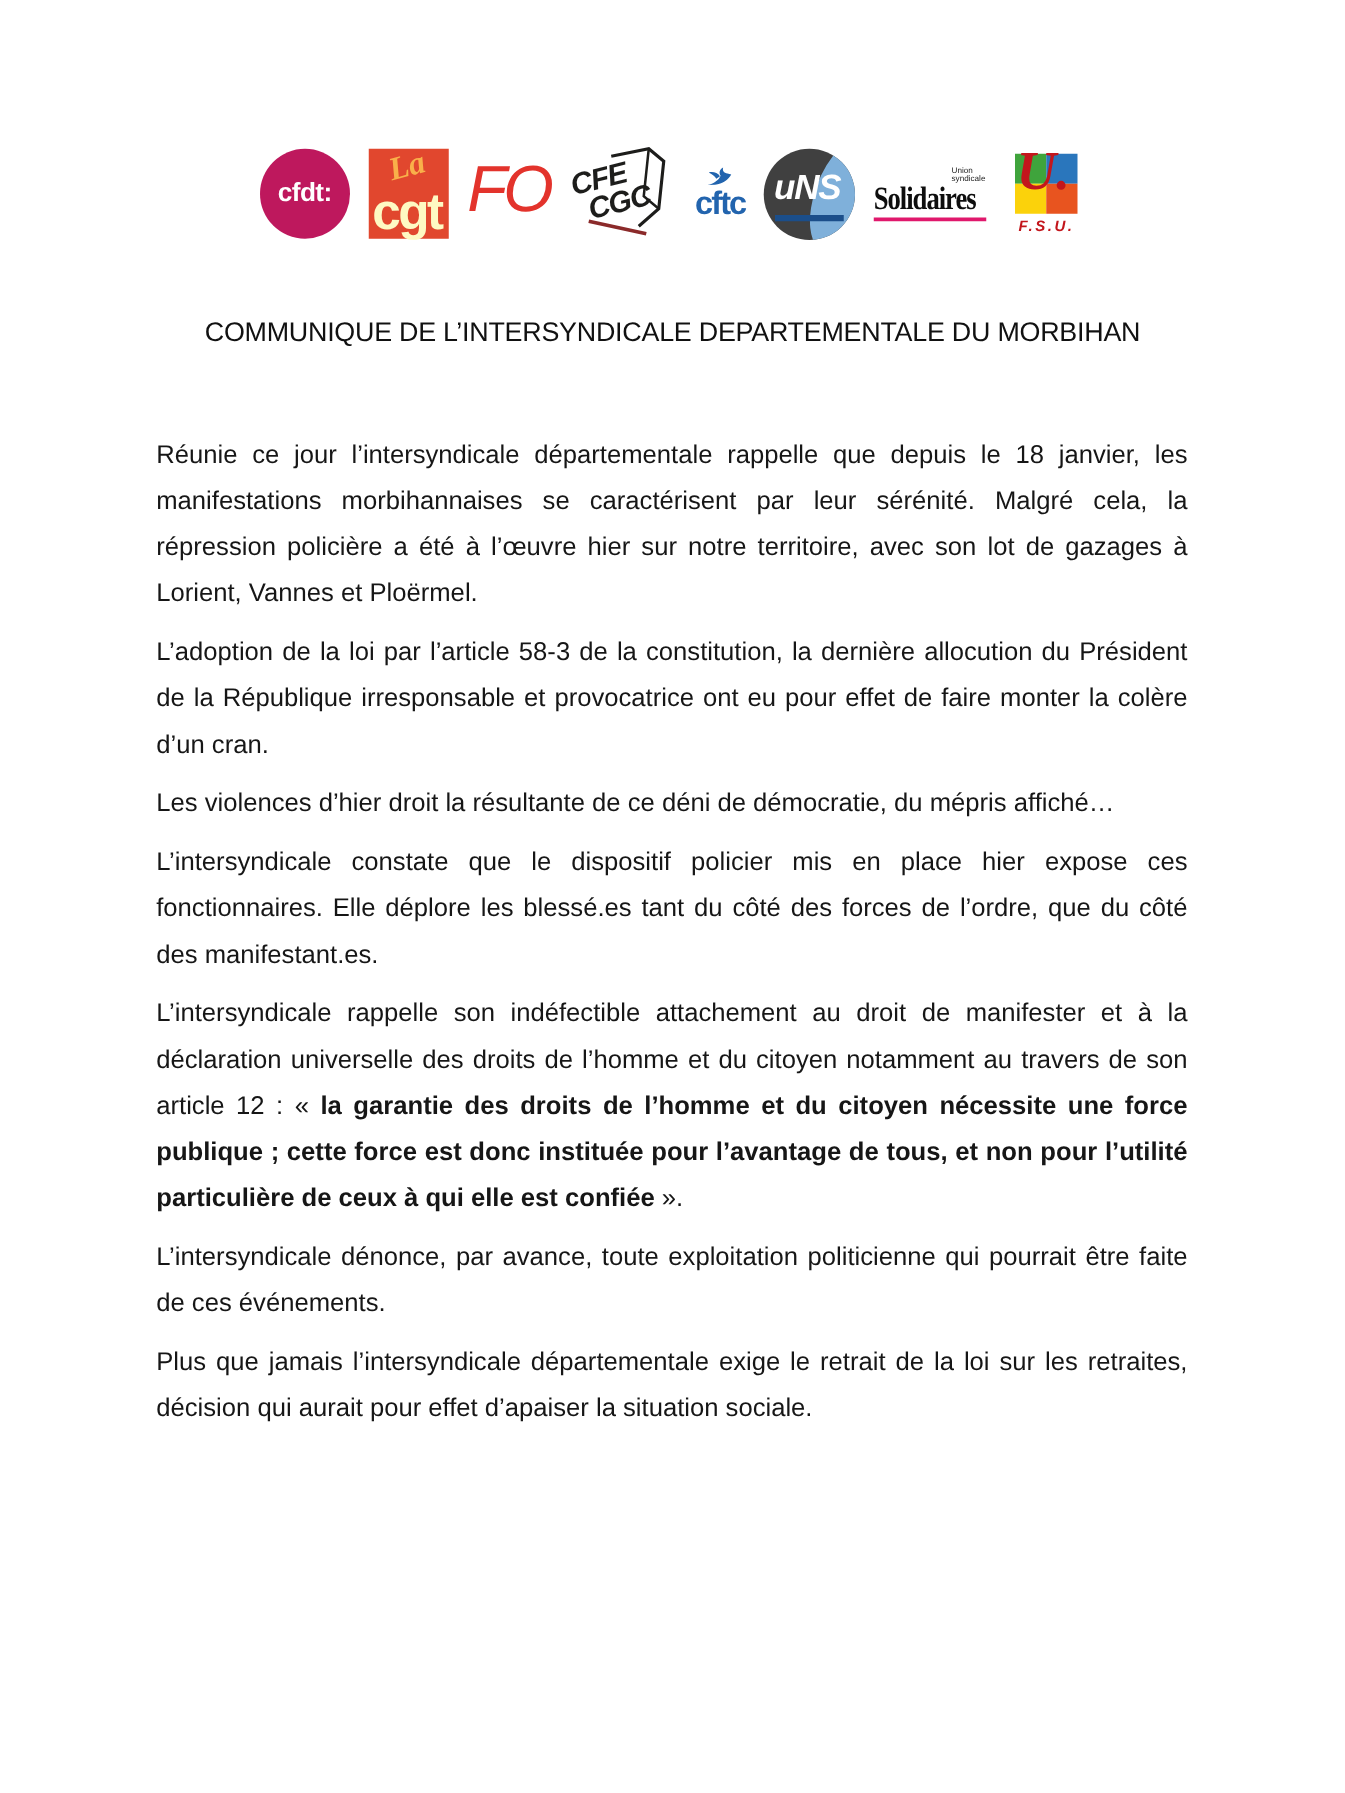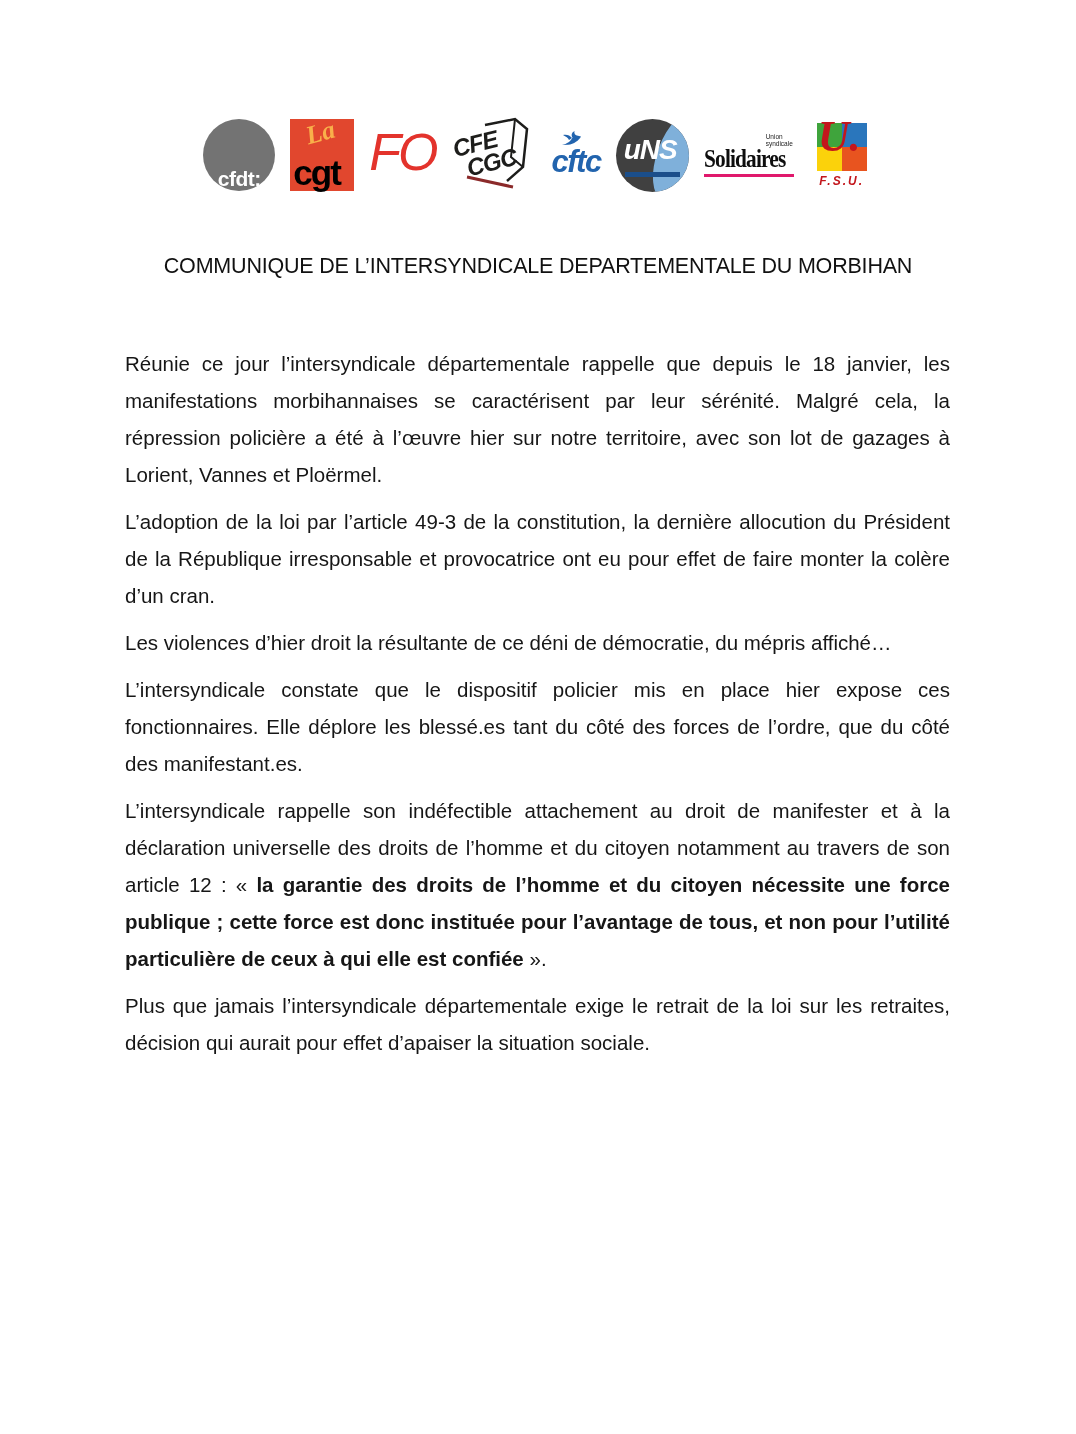--- a/index.html
+++ b/index.html
@@ -21,35 +21,35 @@
     display: flex;
     align-items: center;
     justify-content: center;
     gap: 15px;
   }
   .logo { flex: 0 0 auto; }
 
   
   .logo-cfdt {
     width: 72px; height: 72px; border-radius: 50%;
-    background: #737373;
-    display: flex; align-items: flex-end; justify-content: center;
+    background: #be185d;
+    display: flex; align-items: center; justify-content: center;
   }
   .cfdt-label { color: #fff; font-weight: 700; font-size: 21px; letter-spacing: -0.5px; }
 
   
   .logo-cgt { position: relative; width: 64px; height: 72px; background: #E1472E; }
   .cgt-script {
     position: absolute; top: 1px; left: 16px;
     font-family: "Liberation Serif", serif; font-style: italic; font-weight: 700;
     font-size: 26px; color: #F9B04A; transform: rotate(-15deg); line-height: 1;
   }
   .cgt-label {
     position: absolute; bottom: 1px; left: 3px;
-    color: #000000; font-weight: 700; font-size: 35px; letter-spacing: -2px; line-height: 1;
+    color: #fef9c3; font-weight: 700; font-size: 41px; letter-spacing: -2px; line-height: 1;
   }
 
   
   .logo-fo { padding-bottom: 6px; }
   .fo-label {
     color: #E3332C; font-weight: 400; font-style: italic;
     font-size: 52px; letter-spacing: -3px; line-height: 1;
   }
 
   
@@ -59,21 +59,21 @@
     position: absolute; top: 16px; left: 4px;
     transform: rotate(-14deg);
     font-weight: 700; font-style: italic; font-size: 24px; line-height: 0.92;
     color: #1D1D1B; letter-spacing: -1px;
   }
   .cfecgc-text .l2 { display: block; margin-left: 9px; }
 
   
   .logo-cftc { display: flex; flex-direction: column; align-items: flex-start; padding-bottom: 4px; }
   .dove-svg { width: 26px; height: 20px; margin-left: 6px; margin-bottom: -3px; }
-  .cftc-label { color: #2264AE; font-weight: 700; font-size: 31px; letter-spacing: -1.5px; line-height: 1; font-style: italic; }
+  .cftc-label { color: #2264AE; font-weight: 700; font-size: 26px; letter-spacing: -1.5px; line-height: 1; }
 
   
   .logo-unsa {
     position: relative; width: 73px; height: 73px; border-radius: 50%;
     background: #404040; overflow: hidden;
   }
   .unsa-swoosh {
     position: absolute; right: -14px; top: -10px; width: 46px; height: 95px;
     background: #7FB0DA; border-radius: 50%; transform: rotate(20deg);
   }
@@ -197,20 +197,21 @@
       <span class="fsu-mono">U.</span>
       <span class="fsu-label">F.S.U.</span>
     </div>
 
   </div>
 
   <h1 class="doc-title">COMMUNIQUE DE L’INTERSYNDICALE DEPARTEMENTALE DU MORBIHAN</h1>
 
   <div class="doc-body">
     <p class="body-par">Réunie ce jour l’intersyndicale départementale rappelle que depuis le 18 janvier, les manifestations morbihannaises se caractérisent par leur sérénité. Malgré cela, la répression policière a été à l’œuvre hier sur notre territoire, avec son lot de gazages à Lorient, Vannes et Ploërmel.</p>
-    <p class="body-par">L’adoption de la loi par l’article 49-3 de la constitution, la dernière allocution du Président de la République irresponsable et provocatrice ont eu pour effet de faire monter la colère d’un cran.</p>
+    <p class="body-par">L’adoption de la loi par l’article 58-3 de la constitution, la dernière allocution du Président de la République irresponsable et provocatrice ont eu pour effet de faire monter la colère d’un cran.</p>
     <p class="body-par">Les violences d’hier droit la résultante de ce déni de démocratie, du mépris affiché…</p>
     <p class="body-par">L’intersyndicale constate que le dispositif policier mis en place hier expose ces fonctionnaires. Elle déplore les blessé.es tant du côté des forces de l’ordre, que du côté des manifestant.es.</p>
     <p class="body-par"><span>L’intersyndicale rappelle son indéfectible attachement au droit de manifester et à la déclaration universelle des droits de l’homme et du citoyen notamment au travers de son article 12 : « </span><strong>la garantie des droits de l’homme et du citoyen nécessite une force publique ; cette force est donc instituée pour l’avantage de tous, et non pour l’utilité particulière de ceux à qui elle est confiée</strong><span> ».</span></p>
+    <p class="body-par">L’intersyndicale dénonce, par avance, toute exploitation politicienne qui pourrait être faite de ces événements.</p>
     <p class="body-par">Plus que jamais l’intersyndicale départementale exige le retrait de la loi sur les retraites, décision qui aurait pour effet d’apaiser la situation sociale.</p>
   </div>
 
 </div>
 
 </body></html>

